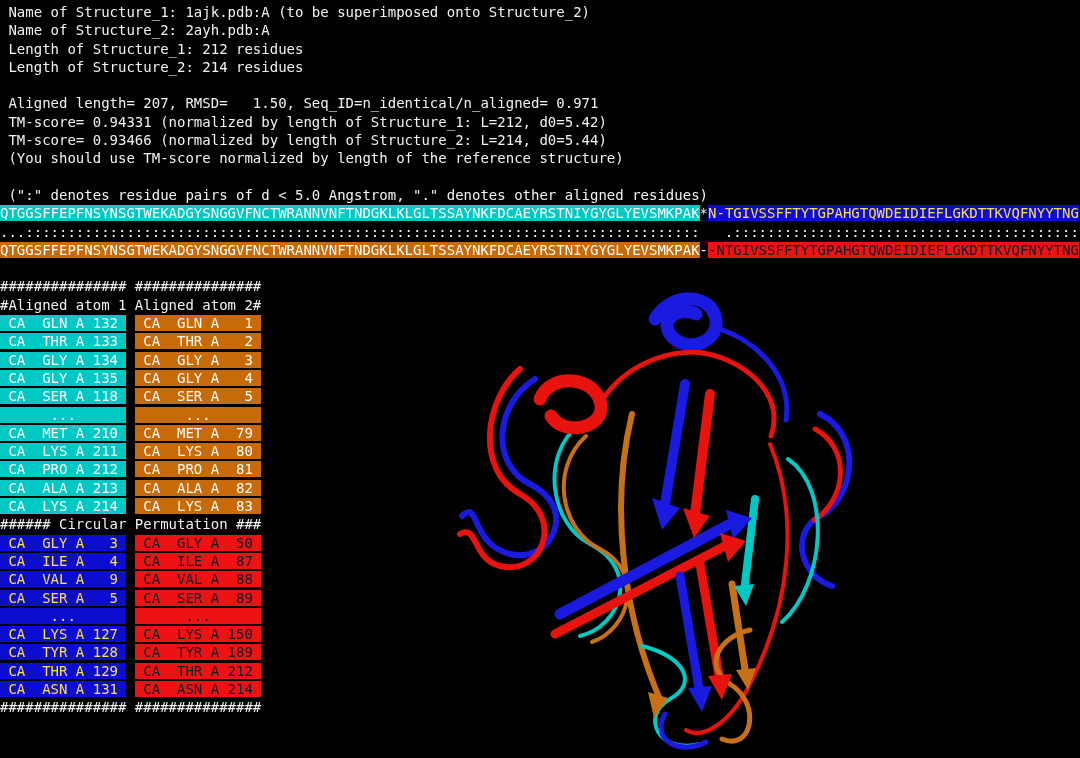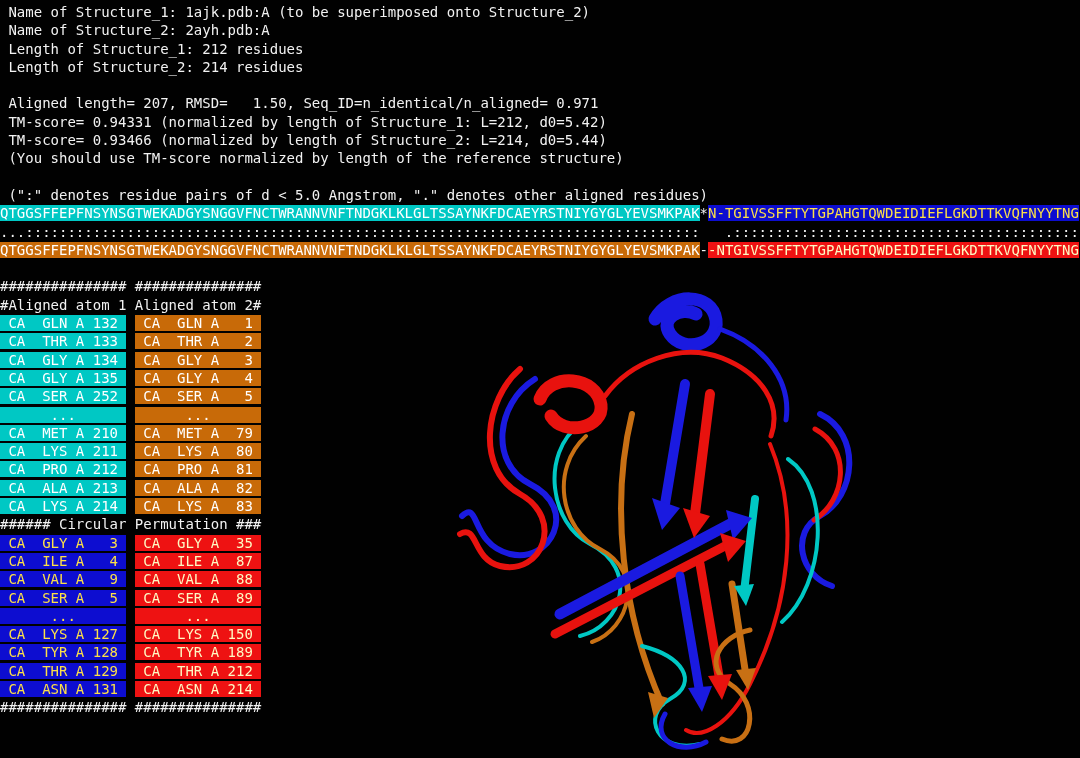--- a/index.html
+++ b/index.html
@@ -4,21 +4,21 @@
 <style>
   html,body{margin:0;padding:0;background:#000;}
   #screen{position:relative;width:1080px;height:758px;background:var(--terminal_bg);overflow:hidden;
           font-family:"DejaVu Sans Mono","Liberation Mono",monospace;font-size:14px;font-weight:normal;
           color:var(--terminal_fg);}
   .term{position:absolute;left:0;top:3px;}
   .line{white-space:pre;height:18.3px;line-height:18.3px;}
   .c1{background:var(--cyan);color:#fff;}
   .c2{background:var(--orange);color:#fff;}
   .c3{background:var(--blue);color:#fde047;}
-  .c4{background:var(--red);color:#fef9c3;}
+  .c4{background:var(--red);color:#0f172a;}
   .gap{margin-left:1ch;}
   #structure{position:absolute;left:400px;top:284px;width:600px;height:472px;}
 </style>
 </head>
 <body>
 
 <div id="screen">
   <div class="term">
     <div class="line"> Name of Structure_1: 1ajk.pdb:A (to be superimposed onto Structure_2)</div>
     <div class="line"> Name of Structure_2: 2ayh.pdb:A</div>
@@ -34,29 +34,29 @@
     <div class="line"><span class="c1">QTGGSFFEPFNSYNSGTWEKADGYSNGGVFNCTWRANNVNFTNDGKLKLGLTSSAYNKFDCAEYRSTNIYGYGLYEVSMKPAK</span><span>*</span><span class="c3">N-TGIVSSFFTYTGPAHGTQWDEIDIEFLGKDTTKVQFNYYTNG</span></div>
     <div class="line">...::::::::::::::::::::::::::::::::::::::::::::::::::::::::::::::::::::::::::::::::   .:::::::::::::::::::::::::::::::::::::::::</div>
     <div class="line"><span class="c2">QTGGSFFEPFNSYNSGTWEKADGYSNGGVFNCTWRANNVNFTNDGKLKLGLTSSAYNKFDCAEYRSTNIYGYGLYEVSMKPAK</span><span>-</span><span class="c4">-NTGIVSSFFTYTGPAHGTQWDEIDIEFLGKDTTKVQFNYYTNG</span></div>
     <div class="line"></div>
     <div class="line">############### ###############</div>
     <div class="line">#Aligned atom 1 Aligned atom 2#</div>
     <div class="line"><span class="c1"> CA  GLN A 132 </span><span class="c2 gap"> CA  GLN A   1 </span></div>
     <div class="line"><span class="c1"> CA  THR A 133 </span><span class="c2 gap"> CA  THR A   2 </span></div>
     <div class="line"><span class="c1"> CA  GLY A 134 </span><span class="c2 gap"> CA  GLY A   3 </span></div>
     <div class="line"><span class="c1"> CA  GLY A 135 </span><span class="c2 gap"> CA  GLY A   4 </span></div>
-    <div class="line"><span class="c1"> CA  SER A 252 </span><span class="c2 gap"> CA  SER A   5 </span></div>
+    <div class="line"><span class="c1"> CA  SER A 118 </span><span class="c2 gap"> CA  SER A   5 </span></div>
     <div class="line"><span class="c1">      ...      </span><span class="c2 gap">      ...      </span></div>
     <div class="line"><span class="c1"> CA  MET A 210 </span><span class="c2 gap"> CA  MET A  79 </span></div>
     <div class="line"><span class="c1"> CA  LYS A 211 </span><span class="c2 gap"> CA  LYS A  80 </span></div>
     <div class="line"><span class="c1"> CA  PRO A 212 </span><span class="c2 gap"> CA  PRO A  81 </span></div>
     <div class="line"><span class="c1"> CA  ALA A 213 </span><span class="c2 gap"> CA  ALA A  82 </span></div>
     <div class="line"><span class="c1"> CA  LYS A 214 </span><span class="c2 gap"> CA  LYS A  83 </span></div>
     <div class="line">###### Circular Permutation ###</div>
-    <div class="line"><span class="c3"> CA  GLY A   3 </span><span class="c4 gap"> CA  GLY A  35 </span></div>
+    <div class="line"><span class="c3"> CA  GLY A   3 </span><span class="c4 gap"> CA  GLY A  50 </span></div>
     <div class="line"><span class="c3"> CA  ILE A   4 </span><span class="c4 gap"> CA  ILE A  87 </span></div>
     <div class="line"><span class="c3"> CA  VAL A   9 </span><span class="c4 gap"> CA  VAL A  88 </span></div>
     <div class="line"><span class="c3"> CA  SER A   5 </span><span class="c4 gap"> CA  SER A  89 </span></div>
     <div class="line"><span class="c3">      ...      </span><span class="c4 gap">      ...      </span></div>
     <div class="line"><span class="c3"> CA  LYS A 127 </span><span class="c4 gap"> CA  LYS A 150 </span></div>
     <div class="line"><span class="c3"> CA  TYR A 128 </span><span class="c4 gap"> CA  TYR A 189 </span></div>
     <div class="line"><span class="c3"> CA  THR A 129 </span><span class="c4 gap"> CA  THR A 212 </span></div>
     <div class="line"><span class="c3"> CA  ASN A 131 </span><span class="c4 gap"> CA  ASN A 214 </span></div>
     <div class="line">############### ###############</div>
   </div>

